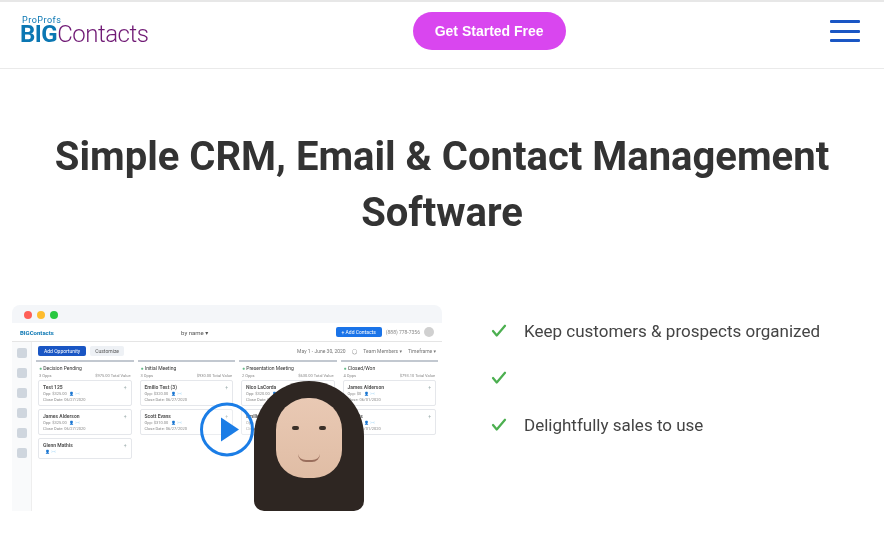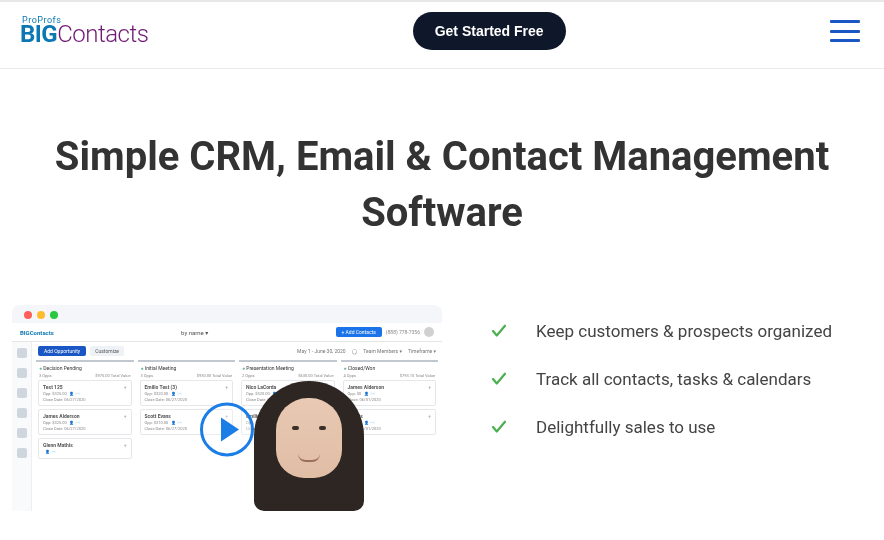--- a/index.html
+++ b/index.html
@@ -40,21 +40,21 @@
     .logo-big {
       color: #0b77b3;
       font-weight: 700;
       text-align: right;
     }
     .logo-contacts {
       color: #701a75;
       font-weight: 300;
     }
     .cta-button {
-      background: #0f172a;
+      background: #d946ef;
       color: #fff;
       border: none;
       border-radius: 22px;
       padding: 11px 22px;
       font-size: 14px;
       font-weight: 600;
       cursor: pointer;
       text-align: right;
     }
     .hamburger {
@@ -326,21 +326,21 @@
       border-top: 12px solid transparent;
       border-bottom: 12px solid transparent;
       margin-left: 5px;
     }
     .benefits {
       padding-top: 16px;
     }
     .benefit-item {
       display: flex;
       align-items: center;
-      gap: 28px;
+      gap: 16px;
       margin-bottom: 28px;
     }
     .check-icon {
       width: 18px;
       height: 18px;
       flex-shrink: 0;
     }
     .check-icon svg {
       width: 100%;
       height: 100%;
@@ -523,21 +523,20 @@
       </svg>
     </span>
     <span class="benefit-text">Keep customers &amp; prospects organized</span>
       </li>
       <li class="benefit-item">
     <span class="check-icon">
       <svg viewBox="0 0 24 24" fill="none" stroke="#4caf50" stroke-width="3" stroke-linecap="round" stroke-linejoin="round">
         <polyline points="4 12 9 18 20 5"></polyline>
       </svg>
     </span>
-    <span class="benefit-text">Track all contacts, tasks &amp; calendars</span>
       </li>
       <li class="benefit-item">
     <span class="check-icon">
       <svg viewBox="0 0 24 24" fill="none" stroke="#4caf50" stroke-width="3" stroke-linecap="round" stroke-linejoin="round">
         <polyline points="4 12 9 18 20 5"></polyline>
       </svg>
     </span>
     <span class="benefit-text">Delightfully sales to use</span>
       </li>
     </ul>

